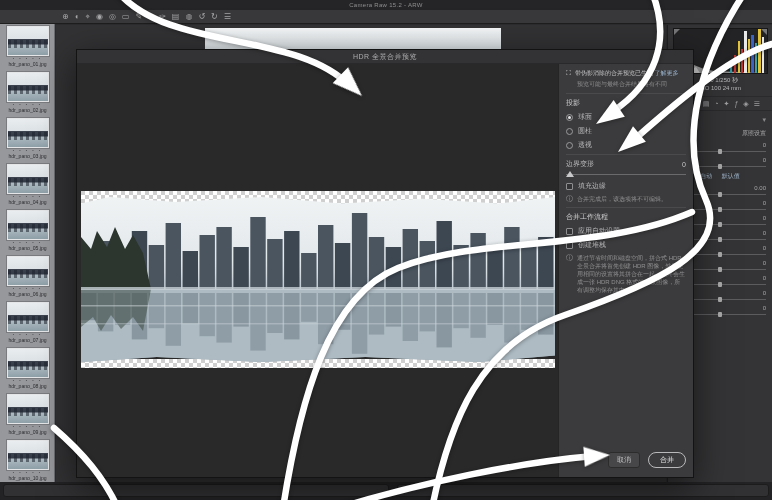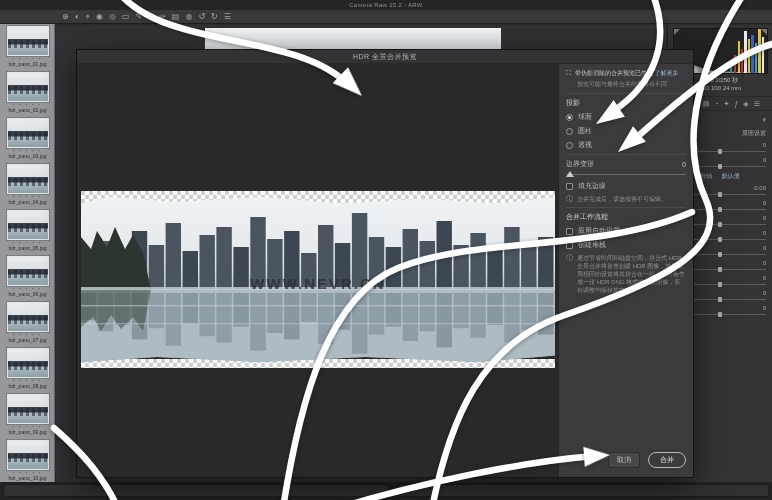--- a/index.html
+++ b/index.html
@@ -406,21 +406,20 @@
                 <rect x="406.3" y="96" width="15.4" height="32" fill="#5d6c77" opacity="0.45"></rect>
                 <rect x="423.2" y="96" width="15.4" height="49.6" fill="#6b7a84" opacity="0.45"></rect>
                 <rect x="440.1" y="96" width="15.4" height="36.800000000000004" fill="#6b7a84" opacity="0.45"></rect>
                 <rect x="457.1" y="96" width="15.4" height="41.6" fill="#5d6c77" opacity="0.45"></rect>
                 <polygon points="0,92 0,40 10,52 16,34 26,50 34,30 44,52 52,38 62,56 70,92" fill="#2c362f"></polygon>
                 <polygon points="0,92 0,130 12,120 20,134 30,118 40,132 52,120 62,134 70,92" fill="#3e4a44" opacity="0.55"></polygon>
                 <rect x="0" y="90" width="474" height="3" fill="#c7d0d5" opacity="0.8"></rect>
                 <rect x="0" y="108" width="474" height="1.5" fill="#cfd7db" opacity="0.5"></rect>
                 <rect x="0" y="126" width="474" height="1.5" fill="#cfd7db" opacity="0.4"></rect>
               </svg>
-            <div class="watermark">WWW.NEVR.CN</div>
           </div>
         </div>
       </div>
       <div class="opts">
         <div class="notice">
           <span class="ic">⛶</span>
           <span class="tx">
             <span>带伪影消除的合并预览已生成</span>
             <span class="more">了解更多</span>
           </span>

